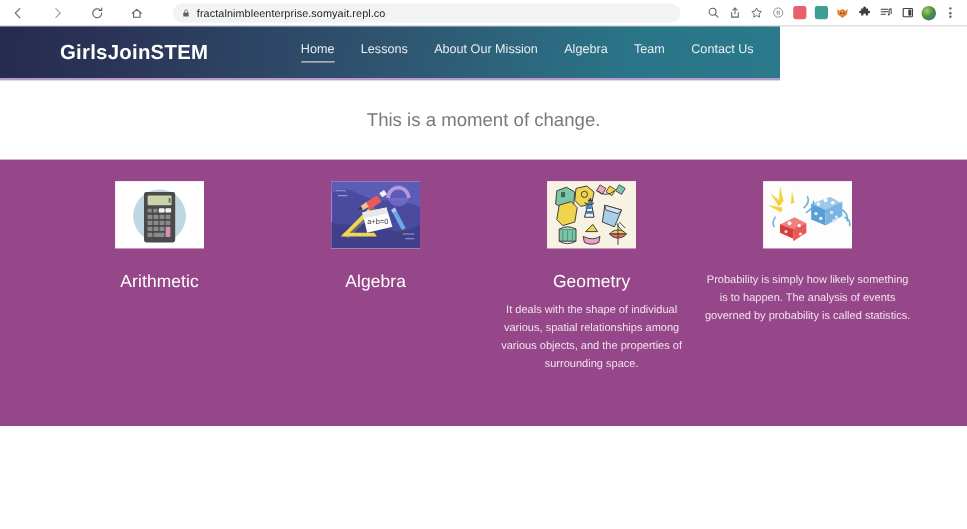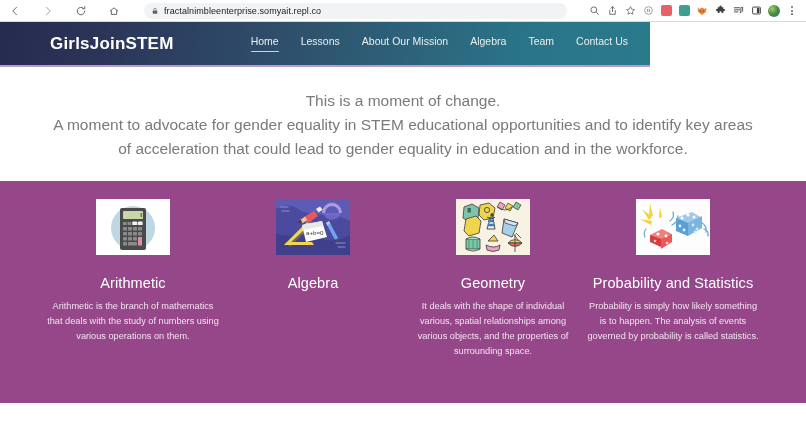--- a/index.html
+++ b/index.html
@@ -235,21 +235,21 @@
     <a class="nav-link active">Home</a>
     <a class="nav-link">Lessons</a>
     <a class="nav-link">About Our Mission</a>
     <a class="nav-link">Algebra</a>
     <a class="nav-link">Team</a>
     <a class="nav-link">Contact Us</a>
   </div>
 </div>
 
 <div class="hero">
-  <p><span class="line1">This is a moment of change.</span><span>A moment to advocate for gender equality in STEM educational opportunities and to identify key areas of acceleration that could lead to gender equality in education and in the workforce.</span></p>
+  <p><span class="line1">This is a moment of change.</span></p>
 </div>
 
 <div class="cards-section">
 
   <div class="card">
     <span class="card-thumb">
       <svg viewBox="0 0 74 56">
           <rect width="74" height="56" fill="#fff"></rect>
           <circle cx="37" cy="29" r="22" fill="#bed7e3"></circle>
           <rect x="24" y="9" width="26" height="42" rx="2" fill="#4a4a4a"></rect>
@@ -271,21 +271,20 @@
           <rect x="42" y="33" width="4" height="3.6" rx=".6" fill="#8a8a8a"></rect>
           <rect x="27" y="38" width="4" height="3.6" rx=".6" fill="#8a8a8a"></rect>
           <rect x="32" y="38" width="4" height="3.6" rx=".6" fill="#8a8a8a"></rect>
           <rect x="37" y="38" width="4" height="3.6" rx=".6" fill="#8a8a8a"></rect>
           <rect x="42" y="38" width="4" height="8.6" rx=".6" fill="#d98fae"></rect>
           <rect x="27" y="43" width="4" height="3.6" rx=".6" fill="#8a8a8a"></rect>
           <rect x="32" y="43" width="9" height="3.6" rx=".6" fill="#8a8a8a"></rect>
         </svg>
     </span>
     <div class="card-title">Arithmetic</div>
-    <div class="card-desc">Arithmetic is the branch of mathematics that deals with the study of numbers using various operations on them.</div>
   </div>
 
   <div class="card">
     <span class="card-thumb">
       <svg viewBox="0 0 74 56">
           <rect width="74" height="56" fill="#4a4a9e"></rect>
           <path d="M0 0h74v22C58 12 38 20 22 10 14 5 6 6 0 10z" fill="#5c5cb4"></path>
           <path d="M0 34c12 6 26-2 40 4s24 4 34-2v20H0z" fill="#3f3f8c"></path>
           <circle cx="56" cy="12" r="9" fill="#7d6fd0" opacity=".7"></circle>
           <path d="M46 14a10 10 0 0 1 20 0z" fill="#b49ae0"></path>
@@ -369,17 +368,16 @@
           <path d="M25 40l11-5v8l-11 7z" fill="#e85a5a"></path>
           <circle cx="22" cy="35" r="1.6" fill="#fff"></circle>
           <circle cx="30" cy="37" r="1.4" fill="#fff"></circle>
           <circle cx="19" cy="42" r="1.3" fill="#f5d0d0"></circle>
           <circle cx="31" cy="44" r="1.3" fill="#fadada"></circle>
           <path d="M34 22q5-4 3-9M36 26q6-3 6-9" fill="none" stroke="#6aaed6" stroke-width="1.3" stroke-linecap="round"></path>
           <path d="M66 24q5 3 4 9M68 30q5 2 4 7" fill="none" stroke="#6aaed6" stroke-width="1.3" stroke-linecap="round"></path>
           <path d="M10 30q-3 4-1 8" fill="none" stroke="#6aaed6" stroke-width="1.2" stroke-linecap="round"></path>
         </svg>
     </span>
-    <div class="card-title">Probability and Statistics</div>
     <div class="card-desc">Probability is simply how likely something is to happen. The analysis of events governed by probability is called statistics.</div>
   </div>
 
 </div>
 
 </body></html>

